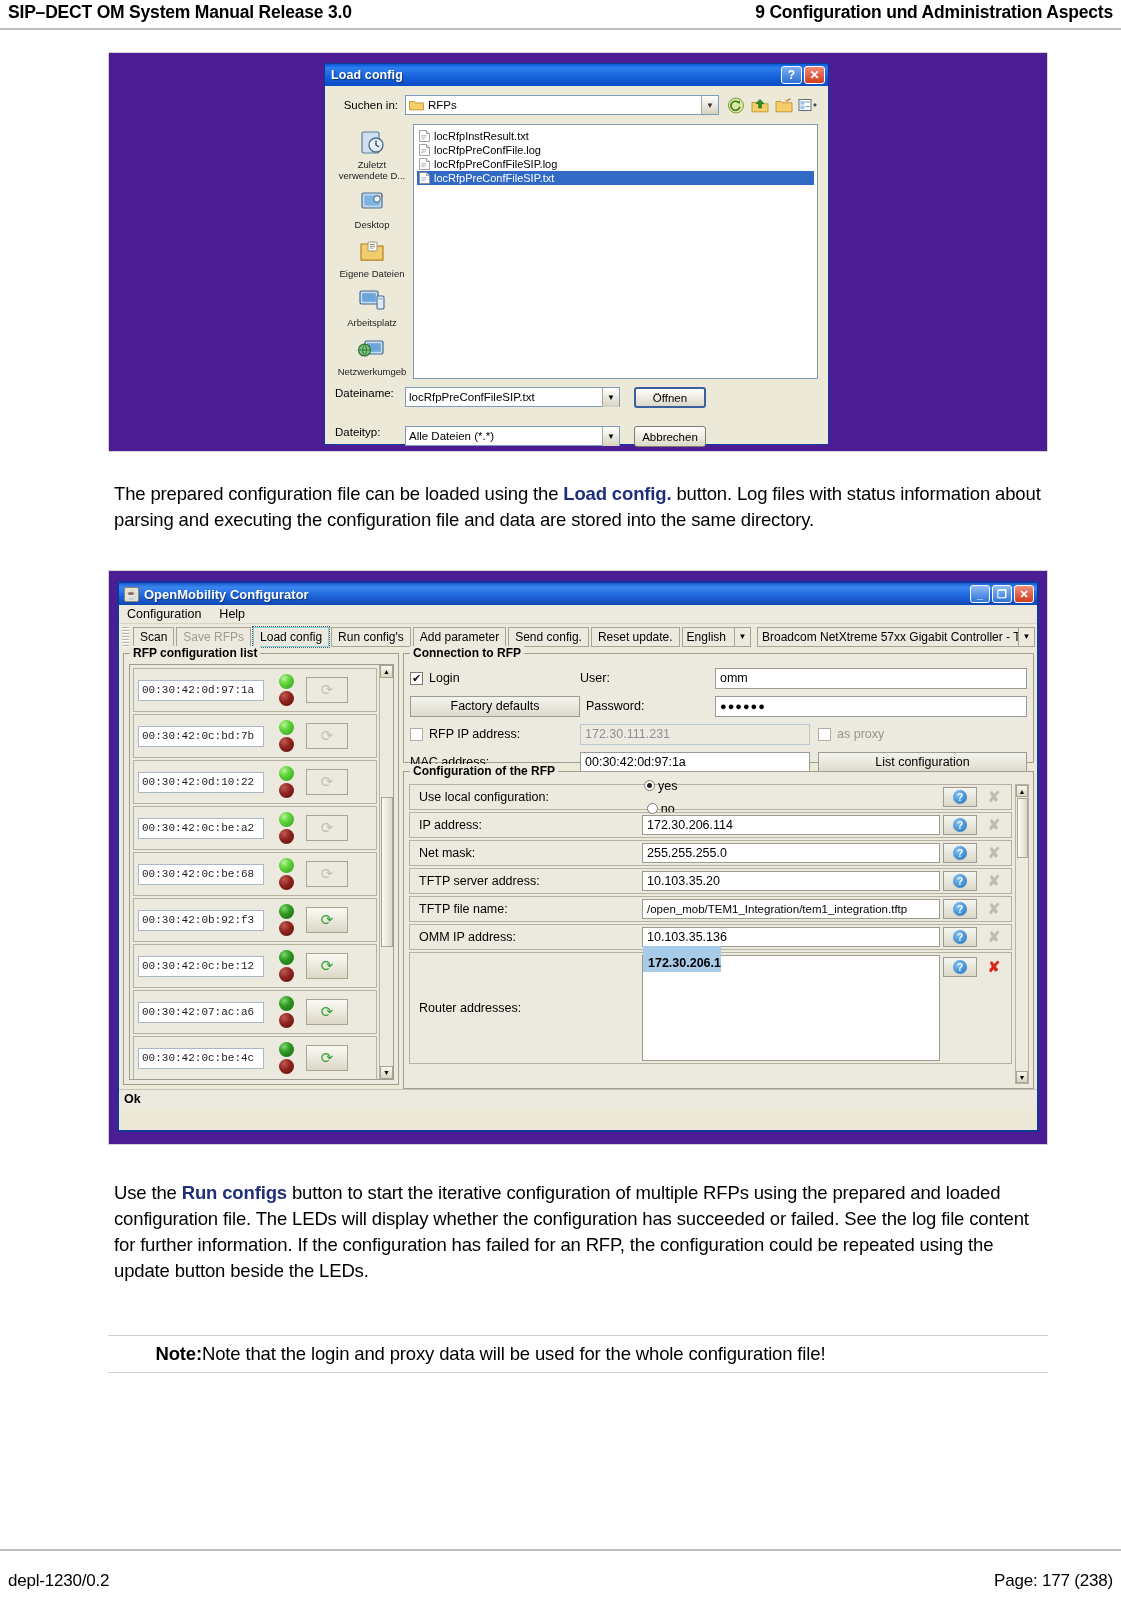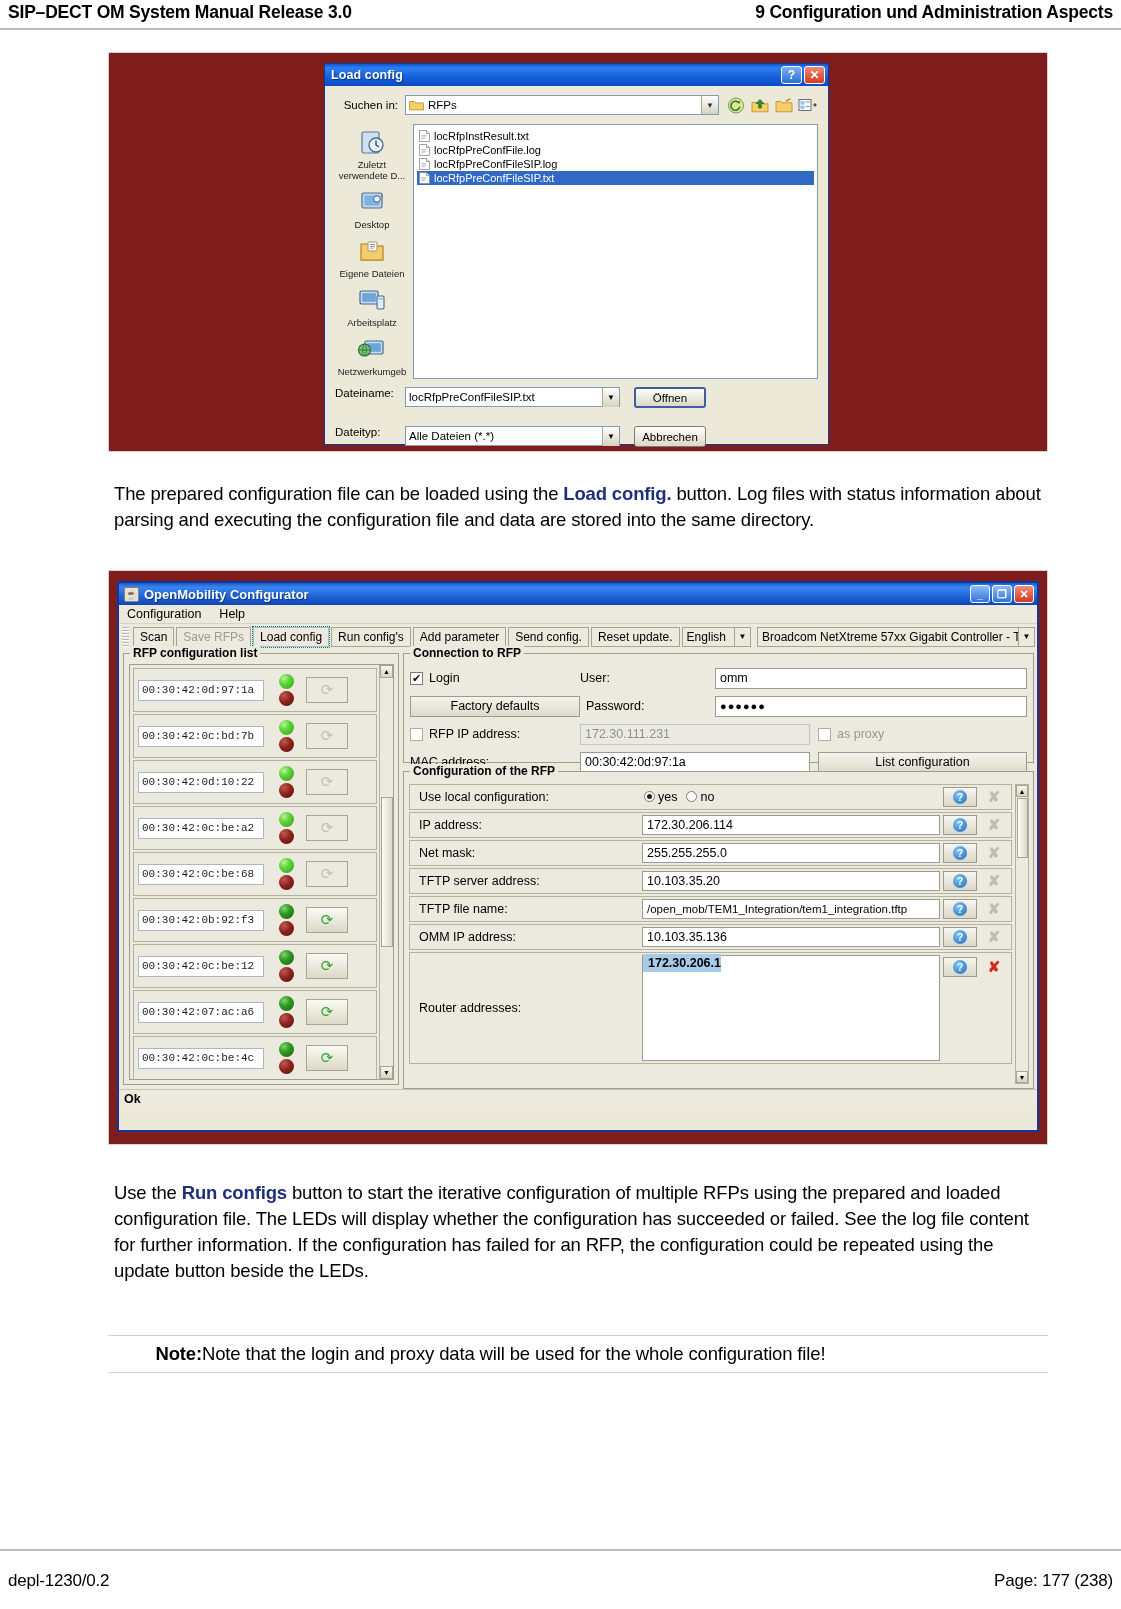--- a/index.html
+++ b/index.html
@@ -36,21 +36,21 @@
   .note-box {
     position:absolute; left:108px; top:1335px; width:940px; min-height:38px;
     border-top:1px solid #cfcfcf; border-bottom:1px solid #cfcfcf;
     display:flex; align-items:center; padding:6px 8px 6px 8px;
     font-size:18.5px; letter-spacing:-0.15px;
   }
   .note-box .nlabel { font-weight:bold; width:86px; flex:0 0 86px;text-align:right; }
 
   
   .fig {
-    position:absolute; border:1px solid #d4d4d4; background:#7f1d1d;
+    position:absolute; border:1px solid #d4d4d4; background:#4c1d95;
   }
   #fig1 { left:108px; top:52px; width:940px; height:400px; }
   #fig2 { left:108px; top:570px; width:940px; height:575px; }
 
   
   .xpdlg {
     position:absolute; left:215px; top:10px; width:505px; height:382px;
     border:1px solid #083a9e; background:#ece9d8;
     font-size:10px;
   }
@@ -224,40 +224,40 @@
   }
   .dots { letter-spacing:1px; font-size:11px; }
 
   #cfg { flex:1; padding:12px 4px 4px 5px; display:flex; }
   .cfg-list { flex:1; display:flex; flex-direction:column; gap:2px; min-width:0; }
   .cfg-row { height:26px; border:1px solid #b6b2a2; background:#eceade;
              display:flex; align-items:center; padding:0 2px 0 0; }
   .cfg-name { width:232px; padding-left:9px; font-size:12.5px; }
   .cfg-val { flex:1; min-width:0; display:flex; align-items:center; }
   .cfg-val .fld { height:20px; }
-  .radios { display:flex; align-items:center; gap:9px; font-size:12.5px; padding-left:2px; }
+  .radios { display:flex; align-items:center; gap:9px; font-size:12.5px; padding-left:2px;flex-direction:column; }
   .rb { width:11px; height:11px; border-radius:50%; border:1px solid #7d7a6c; background:#fff;
         display:inline-block; position:relative; margin-right:3px; vertical-align:-1px; }
   .rb.on::after { content:""; position:absolute; left:2px; top:2px; width:5px; height:5px;
                   border-radius:50%; background:#222; }
   .ibtn { width:34px; height:20px; margin-left:3px; border:1px solid #9b9b91;
           background:linear-gradient(180deg,#f6f6f0,#dcd8c8);
           display:flex; align-items:center; justify-content:center; }
   .qmark { width:14px; height:14px; border-radius:50%;
            background:radial-gradient(circle at 35% 30%, #7fc2f2, #1f6fc0);
            color:#fff; font-size:10px; font-weight:bold; display:flex;
            align-items:center; justify-content:center; }
   .xbtn { width:30px; height:20px; margin-left:2px; display:flex; align-items:center; justify-content:center;
           font-size:15px; font-weight:bold; }
   .xbtn.off { color:#c0bdb0; }
   .xbtn.on  { color:#d8261a; }
   .cfg-row.router { height:112px; align-items:stretch; }
   .cfg-row.router .cfg-name { display:flex; align-items:center; }
   .router-list { flex:1; background:#fff; border:1px solid #9b9b91; margin:2px 0; min-width:0; }
-  .router-list .ritem { background:#a8cbe8; font-size:12.5px; font-weight:bold; padding:2px 0 2px 5px; }
+  .router-list .ritem { background:#a8cbe8; font-size:12.5px; font-weight:bold; padding:10px 0 2px 5px; }
   .router-btns { display:flex; align-items:flex-start; padding-top:4px; }
   .cfg-vbar { width:14px; margin-left:3px; background:#eceade; border:1px solid #b6b2a2;
               display:flex; flex-direction:column; align-items:center; }
   .cfg-vbar .arrw { width:12px; height:12px; background:linear-gradient(180deg,#f7f6ee,#d9d5c3);
                     border:1px solid #a9a48f; display:flex; align-items:center; justify-content:center; font-size:7px; }
   .cfg-vbar .thumb { width:11px; height:60px; background:linear-gradient(90deg,#fbfbf6,#ddd9c8);
                      border:1px solid #a9a48f; margin:1px 0; }
   .cfg-vbar .sp { flex:1; }
 
   .j-status { height:18px; background:#eceade; border-top:1px solid #c9c5b4;

